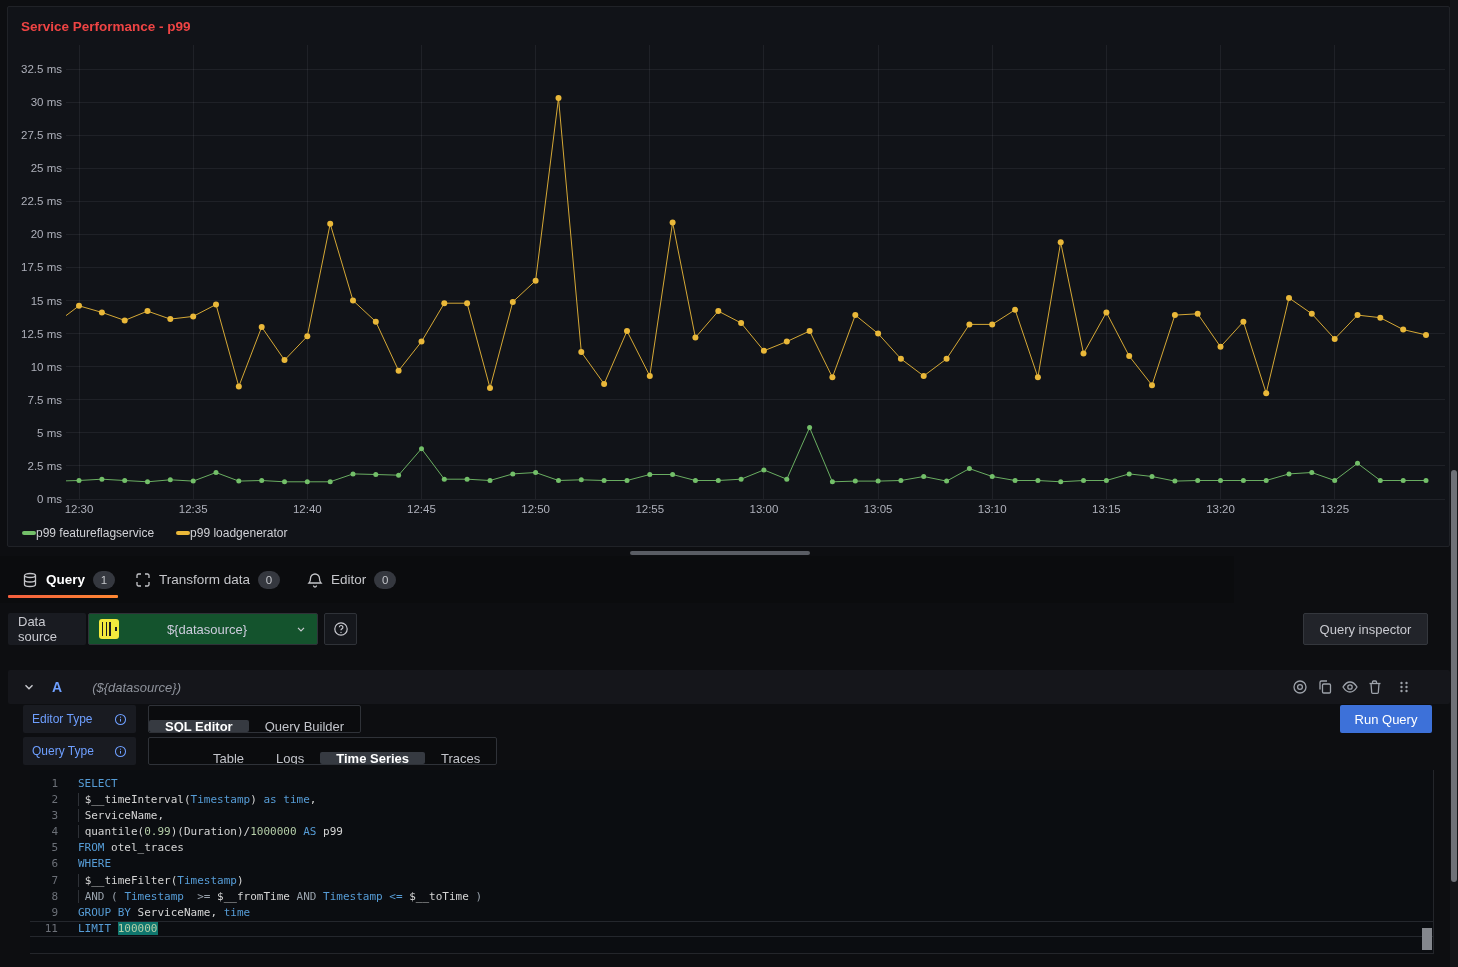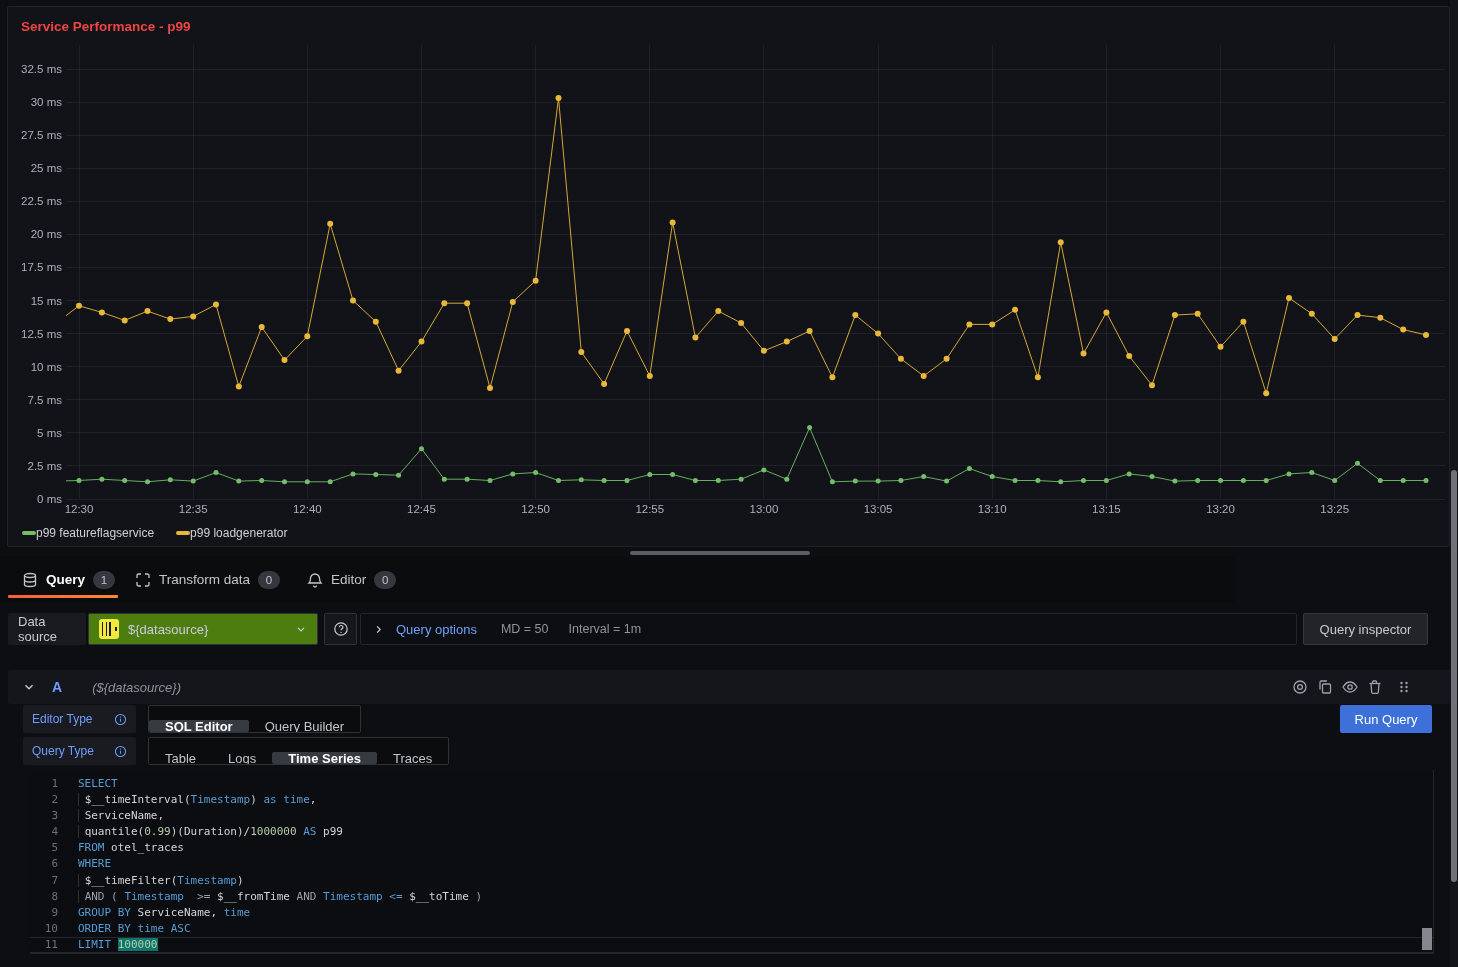--- a/index.html
+++ b/index.html
@@ -23,23 +23,23 @@
   .tab.active .tlabel{color:#fff;font-weight:600;}
   .tab .ticon{color:#c5c6ca;display:flex;}
   .badge{min-width:8px;height:18px;padding:0 7px;border-radius:10px;background:#35383f;
          color:#c3c5c9;font-size:11.5px;display:flex;align-items:center;justify-content:center;}
   .tab-underline{position:absolute;left:8px;top:595px;width:110px;height:3px;
                  background:linear-gradient(90deg,#f55f3e,#ff8833);border-radius:1px;}
   
   .toolbar{position:absolute;left:8px;top:613px;width:1442px;height:32px;}
   .ds-label{position:absolute;left:0;top:0;width:78px;height:32px;background:#191b21;border-radius:2px;
             display:flex;align-items:center;padding-left:10px;font-size:13px;color:#c9cad0;box-sizing:border-box;}
-  .ds-select{position:absolute;left:80px;top:0;width:230px;height:32px;background:#4d7c0f;
+  .ds-select{position:absolute;left:80px;top:0;width:230px;height:32px;background:#14532d;
              border:1px solid #2f3238;border-radius:2px;display:flex;align-items:center;
-             padding:0 10px;gap:9px;box-sizing:border-box;cursor:pointer;}
+             padding:0 10px;gap:9px;box-sizing:border-box;cursor:pointer;text-align:center;}
   .ds-select .val{font-size:13px;color:#ccccdc;flex:1;}
   .ch-logo{width:20px;height:20px;border-radius:3px;background:#f3e93d;position:relative;flex:none;}
   .ch-logo .bars{position:absolute;left:3px;top:3px;width:11px;height:14px;
      background:repeating-linear-gradient(90deg,#1b1c21 0 1.5px,transparent 1.5px 3.6px);}
   .ch-logo .dot{position:absolute;right:2.5px;top:8px;width:1.8px;height:4px;background:#1b1c21;}
   .help-btn{position:absolute;left:316px;top:0;width:33px;height:32px;background:#15171c;
             border:1px solid #2f3238;border-radius:2px;display:flex;align-items:center;
             justify-content:center;box-sizing:border-box;cursor:pointer;color:#c9cad0;}
   .qo-box{position:absolute;left:352px;top:0;right:153px;height:32px;border:1px solid #24262c;
           border-radius:2px;display:flex;align-items:center;padding:0 12px;gap:12px;box-sizing:border-box;}
@@ -342,30 +342,20 @@
   </div>
   <div class="help-btn">
     <span>
       <svg width="16" height="16" viewBox="0 0 16 16" fill="none" stroke="currentColor" stroke-width="1.2">
         <circle cx="8" cy="8" r="6.2"></circle>
         <path d="M6.3 6.2a1.8 1.8 0 1 1 2.6 1.7c-.6.3-.9.7-.9 1.3"></path>
           <path d="M8 11.3v.2" stroke-linecap="round"></path>
       </svg>
       </span>
   </div>
-  <div class="qo-box">
-    <span style="color:#c9cad0;display:flex;">
-      <svg width="11" height="11" viewBox="0 0 16 16" fill="none" stroke="currentColor" stroke-width="1.8">
-          <path d="M6 3.5 10.5 8 6 12.5"></path>
-        </svg>
-      </span>
-    <span class="qo-link">Query options</span>
-    <span class="qo-meta" style="margin-left:12px">MD = 50</span>
-    <span class="qo-meta" style="margin-left:8px">Interval = 1m</span>
-  </div>
   <div class="inspector-btn">Query inspector</div>
 </div>
 
 <div class="qrow-head">
   <span style="color:#c9cad0;display:flex;">
     <svg width="14" height="14" viewBox="0 0 16 16" fill="none" stroke="currentColor" stroke-width="1.6">
         <path d="M4 6 8 10 12 6"></path>
       </svg>
     </span>
   <span class="ref">A</span>
@@ -428,39 +418,38 @@
 <div class="chip" style="left:23px;top:737px;">
   <span>Query Type</span>
   <span class="iicon">
     <svg width="13" height="13" viewBox="0 0 16 16" fill="none" stroke="currentColor" stroke-width="1.3">
         <circle cx="8" cy="8" r="6.2"></circle>
         <path d="M8 7.2v3.4"></path>
         <path d="M8 5v.2" stroke-linecap="round"></path>
       </svg>
     </span>
 </div>
-<div class="radio-group" style="left:148px;top:737px;">
+<div class="radio-group" style="left:148px;top:737px;padding-left:48px;">
   <span class="radio-opt">Table</span>
   <span class="radio-opt">Logs</span>
   <span class="radio-opt active">Time Series</span>
   <span class="radio-opt">Traces</span>
 </div>
 
 <div class="code-editor">
   <div id="code-lines">
       <div class="code-line"><span class="line-num">1</span><span class="line-content"><span class="tok-k">SELECT</span></span></div>
       <div class="code-line"><span class="line-num">2</span><span class="line-content"><span class="tok-g"> </span><span class="tok-d">$__timeInterval(</span><span class="tok-k">Timestamp</span><span class="tok-d">) </span><span class="tok-k">as</span><span class="tok-d"> </span><span class="tok-k">time</span><span class="tok-d">,</span></span></div>
       <div class="code-line"><span class="line-num">3</span><span class="line-content"><span class="tok-g"> </span><span class="tok-d">ServiceName,</span></span></div>
       <div class="code-line"><span class="line-num">4</span><span class="line-content"><span class="tok-g"> </span><span class="tok-d">quantile(</span><span class="tok-n">0.99</span><span class="tok-d">)(Duration)/</span><span class="tok-n">1000000</span><span class="tok-d"> </span><span class="tok-k">AS</span><span class="tok-d"> p99</span></span></div>
       <div class="code-line"><span class="line-num">5</span><span class="line-content"><span class="tok-k">FROM</span><span class="tok-d"> otel_traces</span></span></div>
       <div class="code-line"><span class="line-num">6</span><span class="line-content"><span class="tok-k">WHERE</span></span></div>
       <div class="code-line"><span class="line-num">7</span><span class="line-content"><span class="tok-g"> </span><span class="tok-d">$__timeFilter(</span><span class="tok-k">Timestamp</span><span class="tok-d">)</span></span></div>
       <div class="code-line"><span class="line-num">8</span><span class="line-content"><span class="tok-g"> </span><span class="tok-o">AND</span><span class="tok-o"> ( </span><span class="tok-k">Timestamp</span><span class="tok-d">  </span><span class="tok-o">&gt;=</span><span class="tok-d"> </span><span class="tok-d">$__fromTime</span><span class="tok-d"> </span><span class="tok-o">AND</span><span class="tok-d"> </span><span class="tok-k">Timestamp</span><span class="tok-d"> </span><span class="tok-k">&lt;=</span><span class="tok-d"> </span><span class="tok-d">$__toTime</span><span class="tok-o"> )</span></span></div>
       <div class="code-line"><span class="line-num">9</span><span class="line-content"><span class="tok-k">GROUP BY</span><span class="tok-d"> ServiceName, </span><span class="tok-k">time</span></span></div>
-      <div class="code-line"><span class="line-num">10</span><span class="line-content"><span class="tok-k">ORDER BY</span><span class="tok-d"> </span><span class="tok-k">time</span><span class="tok-d"> </span><span class="tok-k">ASC</span></span></div>
       <div class="code-line current"><span class="line-num">11</span><span class="line-content"><span class="tok-k">LIMIT</span><span class="tok-d"> </span><span class="tok-ns">100000</span></span></div>
     </div>
   <div class="editor-cursorblock"></div>
 </div>
 
 <div class="vscroll-track">
   <div class="vscroll-thumb"></div>
 </div>
 
 </body></html>

